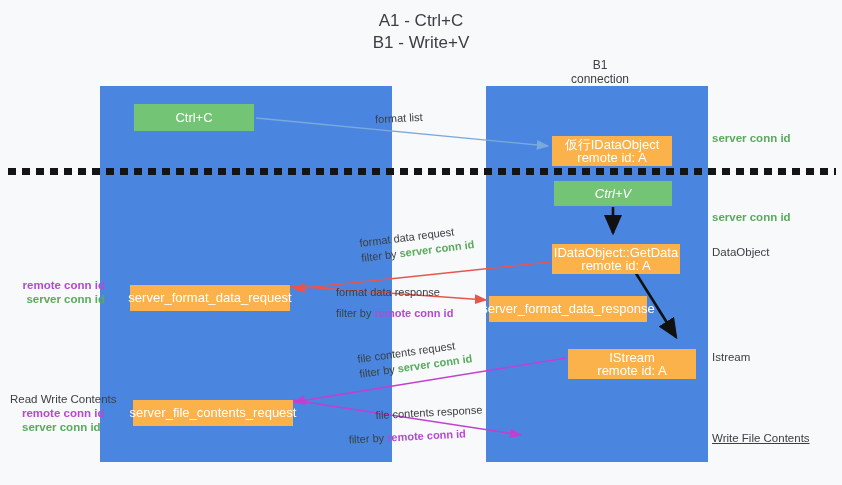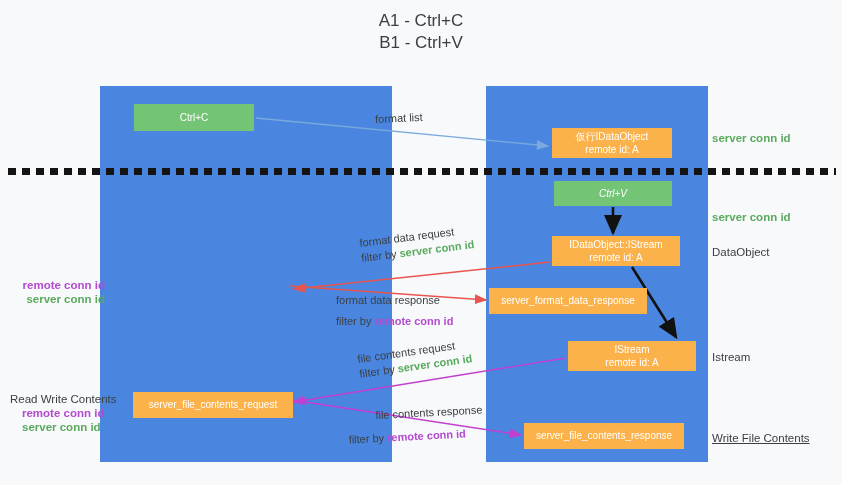--- a/index.html
+++ b/index.html
@@ -34,25 +34,25 @@
   
   .divider{
     position:absolute;left:8px;top:168px;width:828px;height:7px;
     background:repeating-linear-gradient(to right,#141414 0 8px,transparent 8px 14px);
   }
 
   
   .node{
     position:absolute;box-sizing:border-box;
     display:flex;flex-direction:column;align-items:center;justify-content:center;
-    color:#ffffff;font-size:10px;line-height:13.5px;text-align:center;
+    color:#ffffff;font-size:13px;line-height:13.5px;text-align:center;
   }
   .node.green{background:#74c476;}
   .node.orange{background:#fbb council;}
-  .node.orange{background:#fbb24a;}
+  .node.orange{background:#fbb24a;margin-top:8px;}
 
   #n-ctrlc{left:134px;top:104px;width:120px;height:27px;}
   #n-idataobject{left:552px;top:128px;width:120px;height:30px;}
   #n-ctrlv{left:554px;top:181px;width:118px;height:25px;font-style:italic;}
   #n-getdata{left:552px;top:236px;width:128px;height:30px;}
   #n-fmt-req{left:130px;top:277px;width:160px;height:26px;}
   #n-fmt-res{left:489px;top:288px;width:158px;height:26px;}
   #n-istream{left:568px;top:341px;width:128px;height:30px;}
   #n-file-req{left:133px;top:392px;width:160px;height:26px;}
   #n-file-res{left:524px;top:423px;width:160px;height:26px;}
@@ -73,37 +73,41 @@
   #s-left-2{left:10px;top:392px;width:100px;}
   #s-left-2 .hdr{color:#3c4043;font-weight:normal;white-space:nowrap;}
 
   
   .elabel{position:absolute;font-size:11px;line-height:15px;white-space:nowrap;}
   .elabel .l1{display:block;}
   .elabel .l2{display:block;}
 
   #e-formatlist{left:375px;top:111px;transform:rotate(-3deg);}
   #e-fmt-req{left:360px;top:229px;transform:rotate(-7deg);}
-  #e-fmt-res{left:336px;top:285px;margin-top:8px;}
+  #e-fmt-res{left:336px;top:285px;}
   #e-file-req{left:358px;top:344px;transform:rotate(-8deg);}
   #e-file-res{left:348px;top:406px;transform:rotate(-3deg);}
 
   svg.edges{position:absolute;left:0;top:0;width:842px;height:485px;pointer-events:none;}
 </style>
 </head>
 <body>
 
 <div class="canvas">
 
   <div class="title">
     <span>A1 - Ctrl+C</span><br>
-    <span>B1 - Ctrl+V</span>
+    <span>B1 - Write+V</span>
   </div>
 
   <div class="lane-head" id="head-a1">
+  </div>
+  <div class="lane-head" id="head-b1">
+    <span class="ln1">B1</span>
+    <span class="ln2">connection</span>
   </div>
 
   <div class="lane" id="lane-a1"></div>
   <div class="lane" id="lane-b1"></div>
 
   <svg class="edges" viewBox="0 0 842 485">
     <defs>
       <marker id="ah-blue" markerWidth="9" markerHeight="7" refX="8" refY="3.5" orient="auto">
         <polygon points="0 0, 9 3.5, 0 7" fill="#7aa9dd"></polygon>
       </marker>
@@ -142,41 +146,41 @@
   <div class="node orange" id="n-idataobject">
     <span>仮行IDataObject</span>
     <span>remote id: A</span>
   </div>
 
   <div class="node green" id="n-ctrlv">
     <span>Ctrl+V</span>
   </div>
 
   <div class="node orange" id="n-getdata">
-    <span>IDataObject::IStream</span>
+    <span>IDataObject::GetData</span>
     <span>remote id: A</span>
   </div>
 
+  <div class="node orange" id="n-fmt-req">
+    <span>server_format_data_request</span>
+  </div>
 
   <div class="node orange" id="n-fmt-res">
     <span>server_format_data_response</span>
   </div>
 
   <div class="node orange" id="n-istream">
     <span>IStream</span>
     <span>remote id: A</span>
   </div>
 
   <div class="node orange" id="n-file-req">
     <span>server_file_contents_request</span>
   </div>
 
-  <div class="node orange" id="n-file-res">
-    <span>server_file_contents_response</span>
-  </div>
 
   <div class="elabel" id="e-formatlist">
     <span class="l1">format list</span>
   </div>
 
   <div class="elabel" id="e-fmt-req">
     <span class="l1">format data request</span>
     <span class="l2">
       <span>filter by </span><span class="green-txt">server conn id</span>
     </span>

